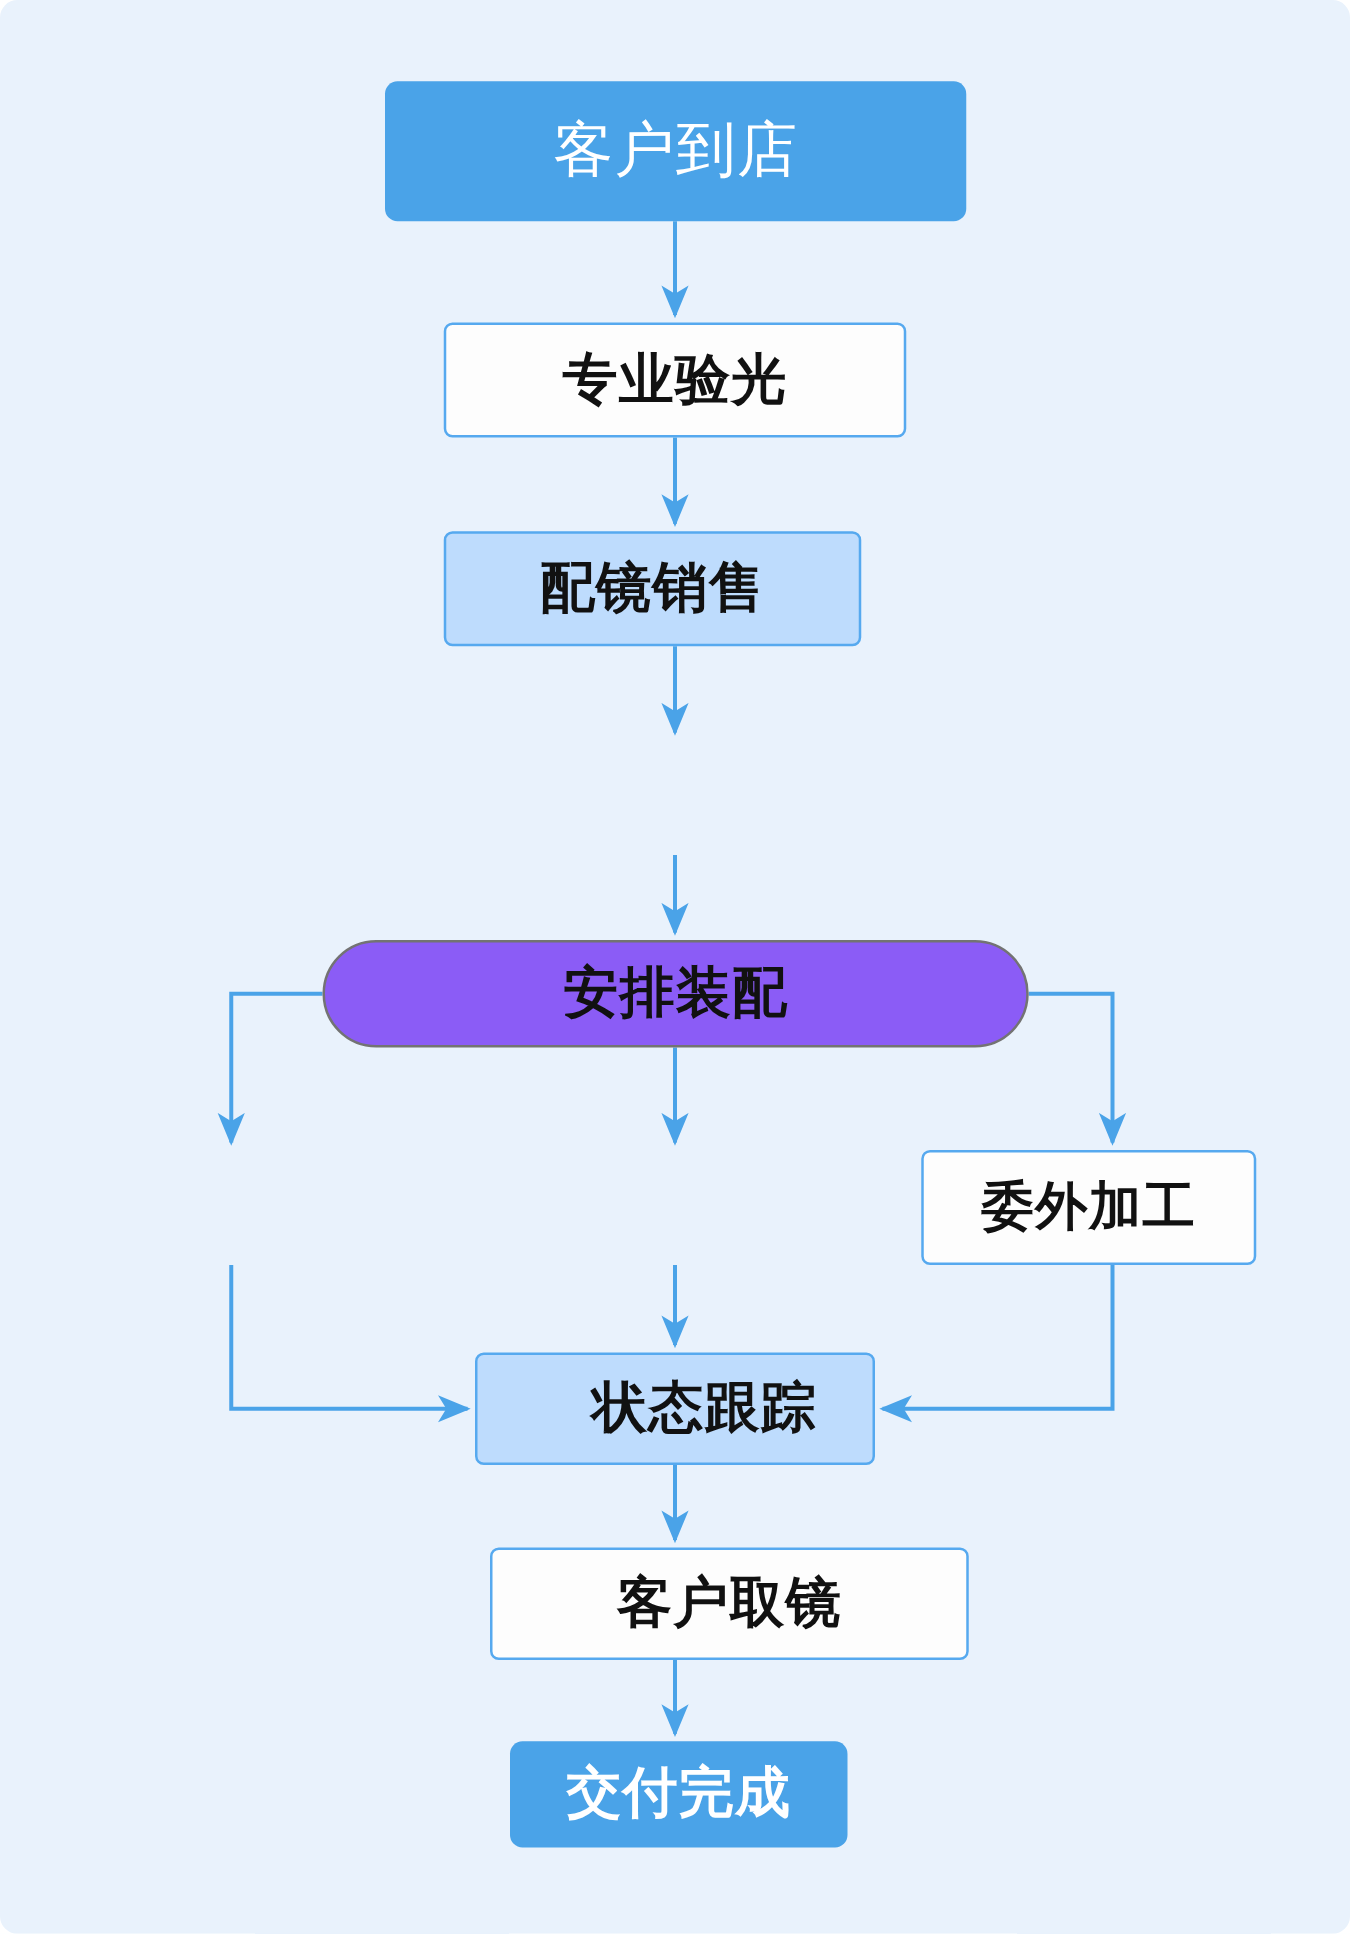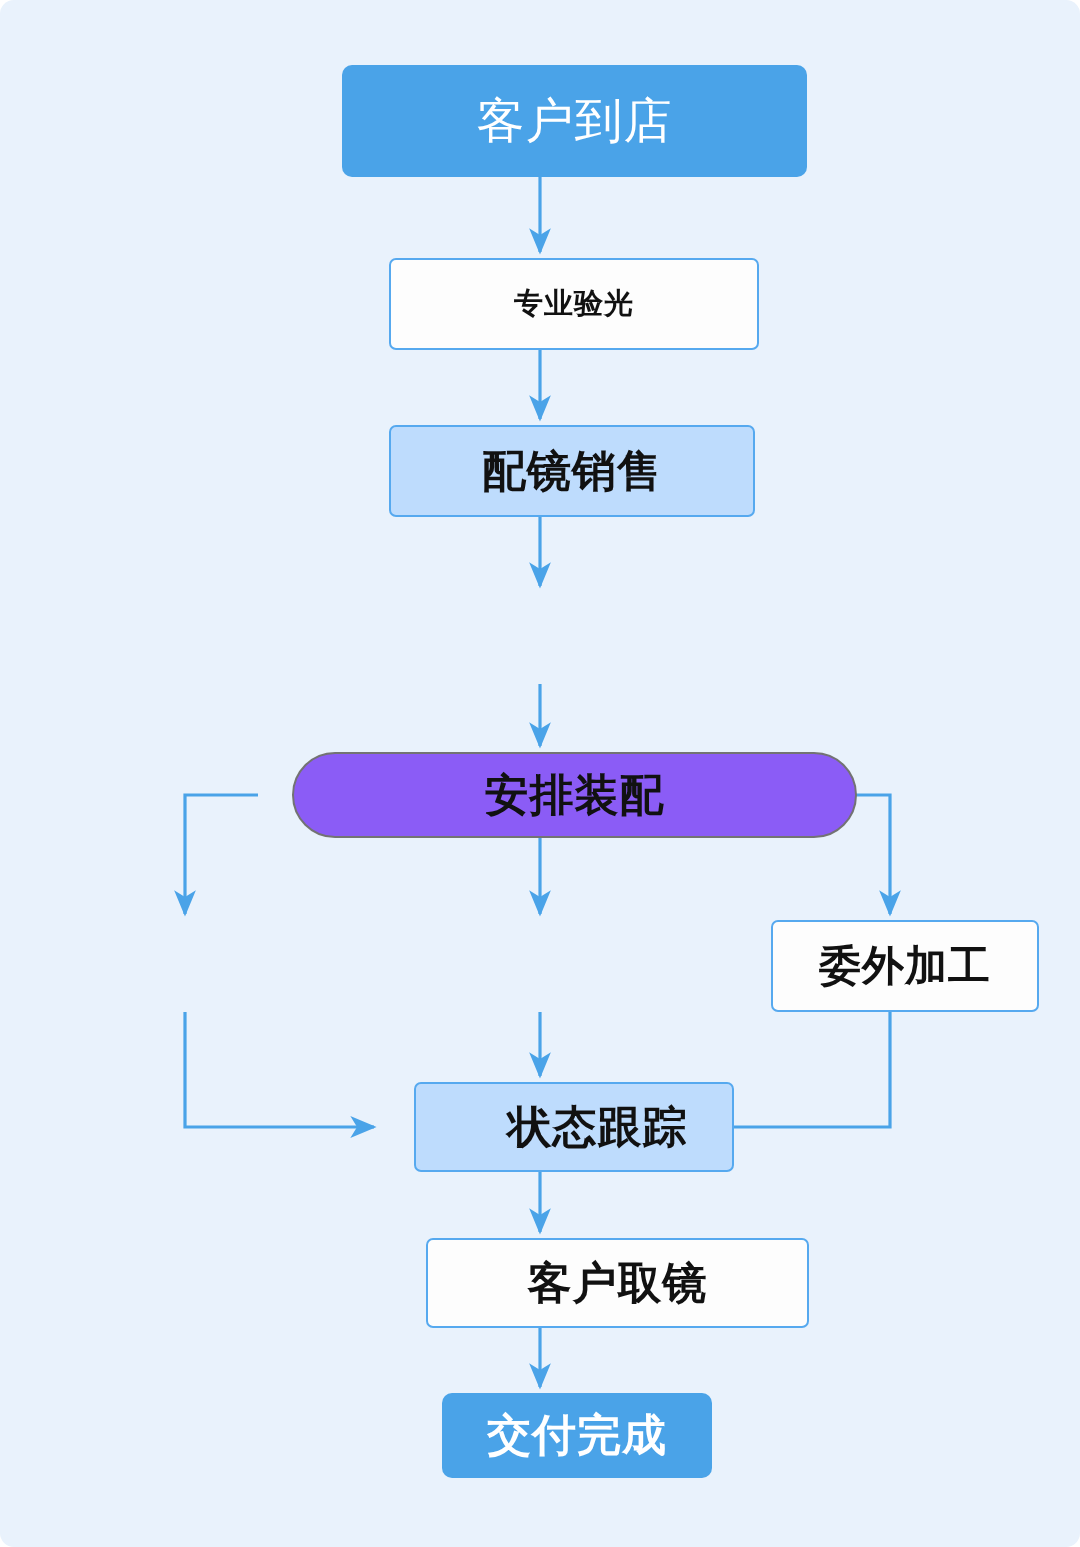--- a/index.html
+++ b/index.html
@@ -30,21 +30,20 @@
   .node {
     position: absolute;
     box-sizing: border-box;
     display: flex;
     align-items: center;
     justify-content: center;
     text-align: center;
     line-height: 1.1;
     white-space: nowrap;
     letter-spacing: 1px;
-    margin-left: 34px;
   }
   
   .node.terminal {
     background: #4aa3e8;
     color: #ffffff;
     border: none;
     border-radius: 10px;
   }
   
   .node.process {
@@ -62,22 +61,22 @@
   }
   
   .node.pill {
     background: #8b5cf6;
     color: #111111;
     border: 2px solid #737373;
     border-radius: 999px;
   }
 
   #n-start   { left:308px; top:65px;   width:465px; height:112px; font-size:48px; font-weight:400; }
-  #n-exam    { left:355px; top:258px;  width:370px; height:92px;  font-size:29px; font-weight:700; }
-  #n-sales   { left:355px; top:425px;  width:366px; height:92px;  font-size:44px; font-weight:700; }
+  #n-exam    { left:355px; top:258px;  width:370px; height:92px;  font-size:44px; font-weight:700; }
+  #n-sales   { left:355px; top:425px;  width:334px; height:92px;  font-size:44px; font-weight:700; }
   #n-billing { left:355px; top:592px;  width:370px; height:92px;  font-size:44px; font-weight:700; }
   #n-arrange { left:258px; top:752px;  width:565px; height:86px;  font-size:44px; font-weight:700; }
   #n-instore { left:58px;  top:920px;  width:267px; height:92px;  font-size:42px; font-weight:700; }
   #n-center  { left:388px; top:920px;  width:305px; height:92px;  font-size:42px; font-weight:700; }
   #n-outsrc  { left:737px; top:920px;  width:268px; height:92px;  font-size:42px; font-weight:700;font-family:Liberation Serif, serif; }
   #n-track   { left:380px; top:1082px; width:320px; height:90px;  font-size:44px; font-weight:700;padding-left:47px; }
   #n-pickup  { left:392px; top:1238px; width:383px; height:90px;  font-size:44px; font-weight:700; }
   #n-done    { left:408px; top:1393px; width:270px; height:85px;  font-size:44px; font-weight:700; }
 </style>
 </head>

